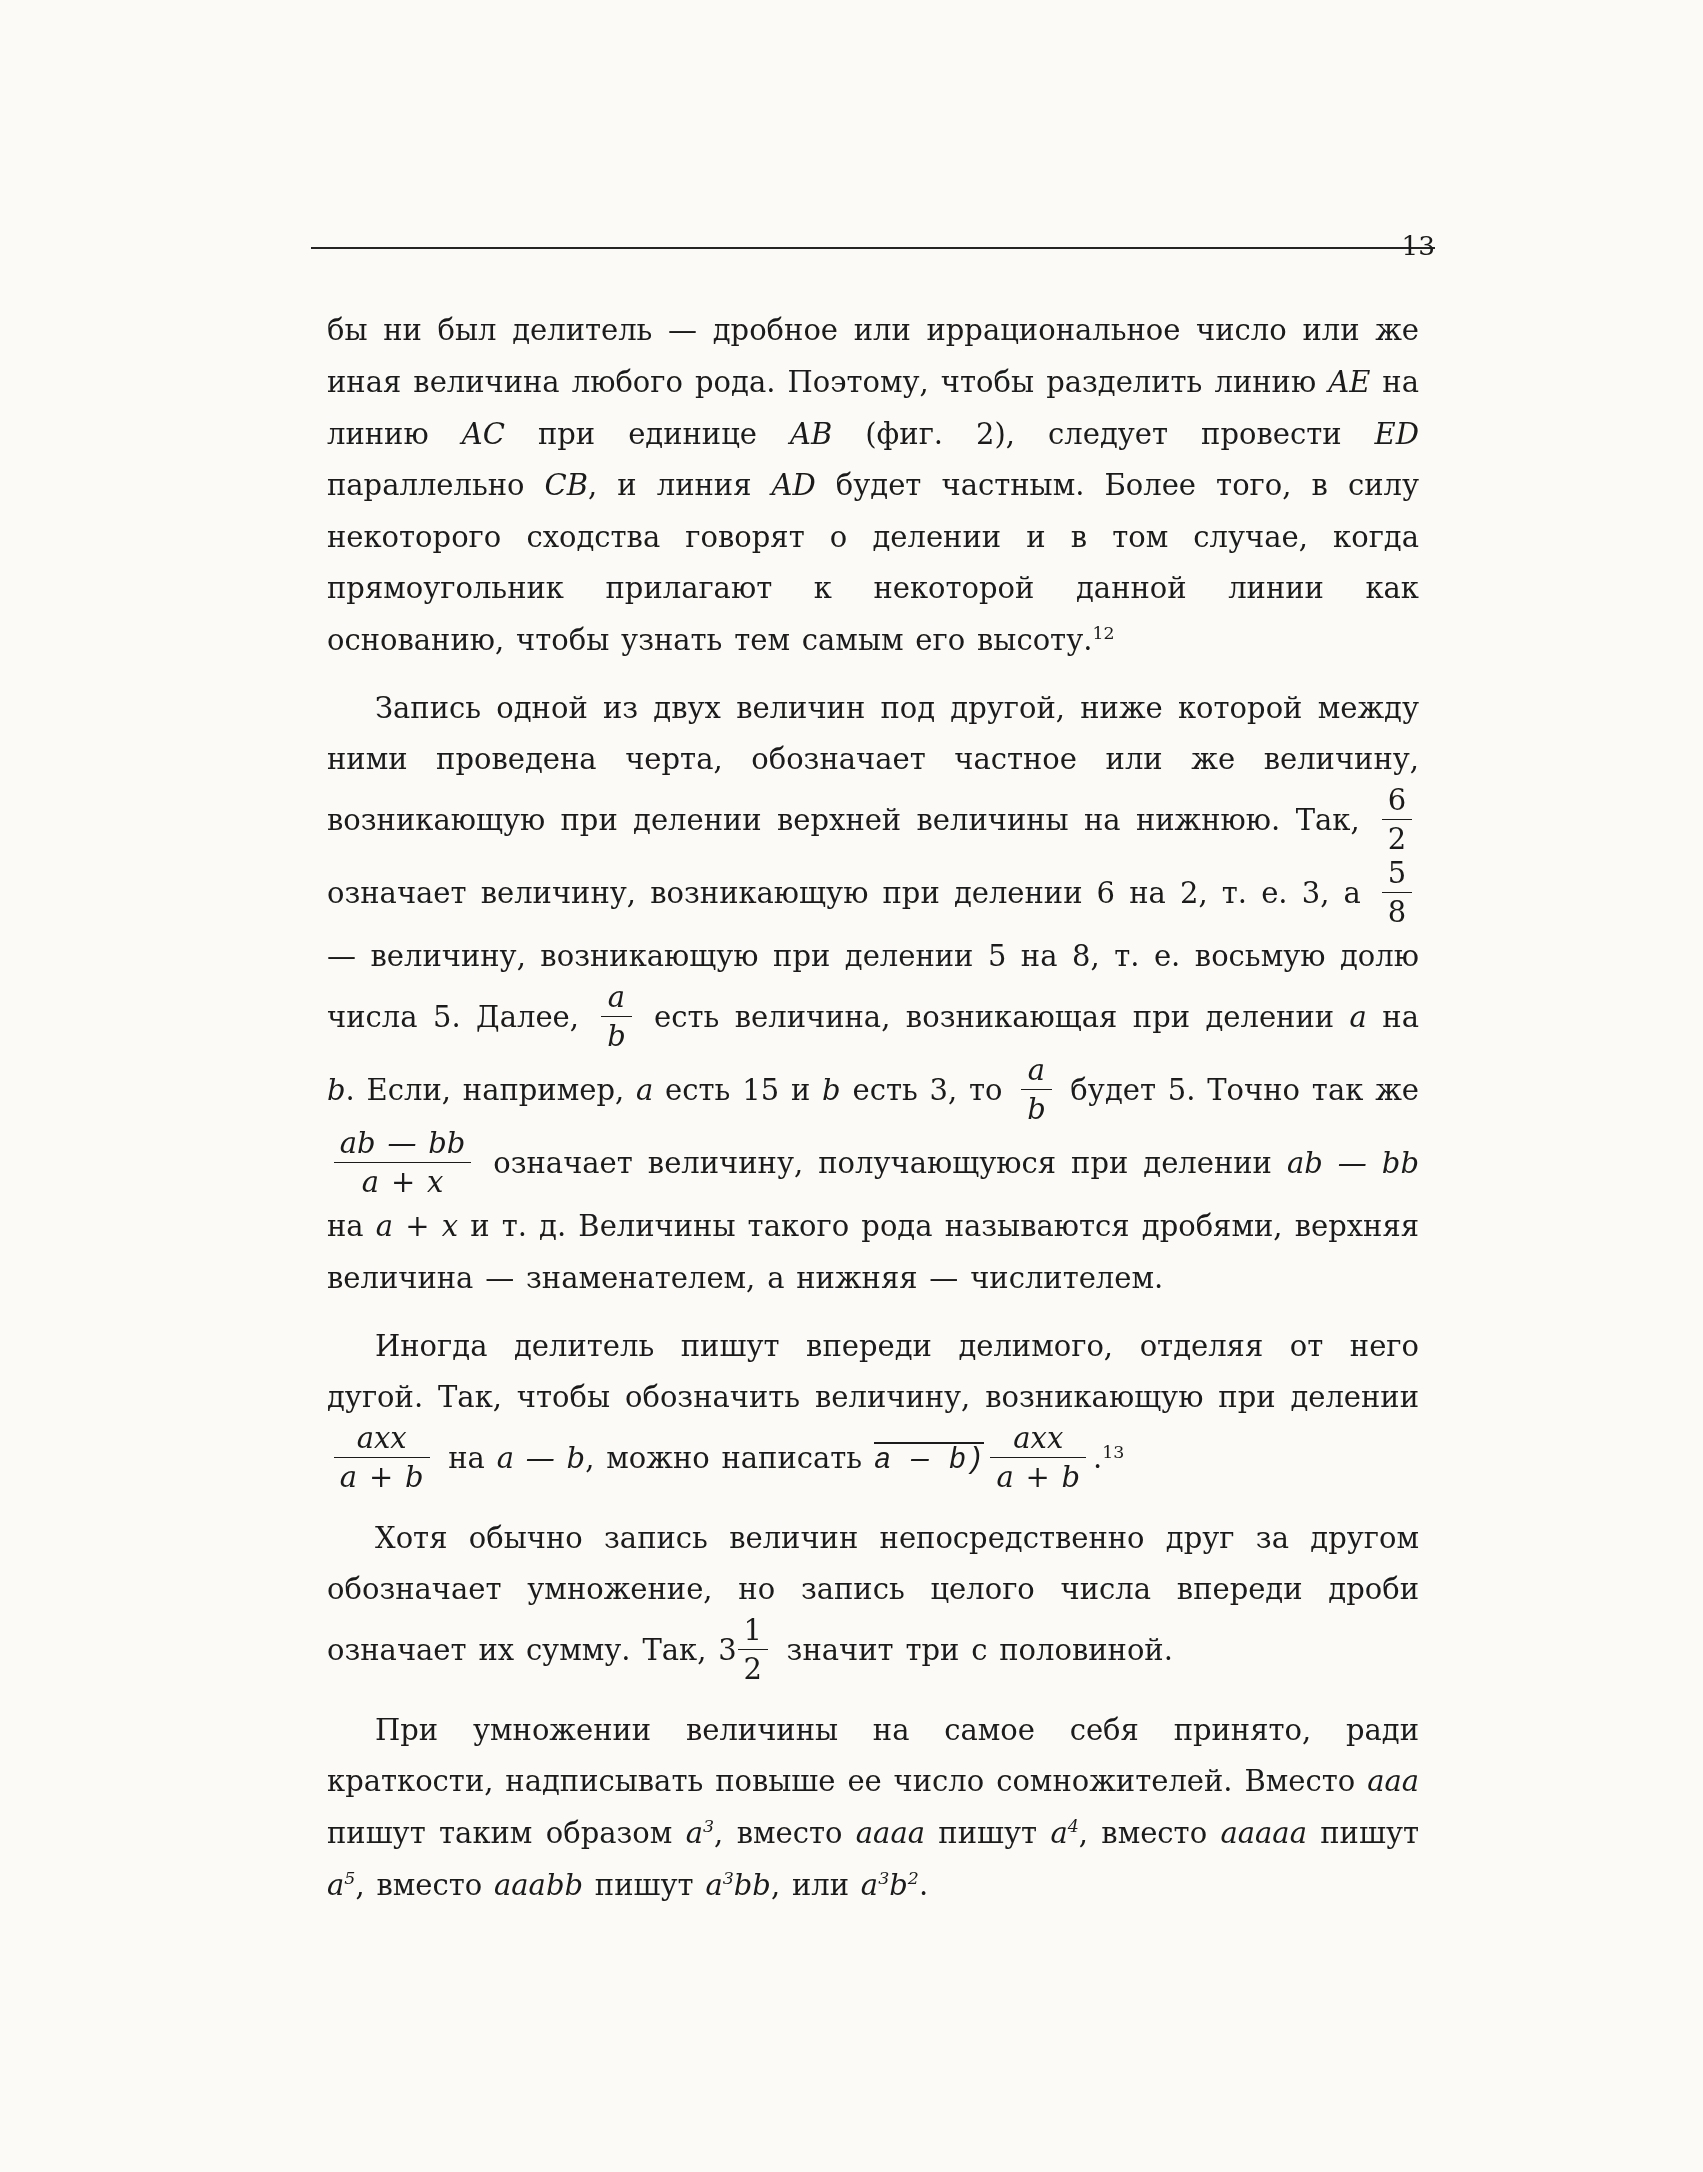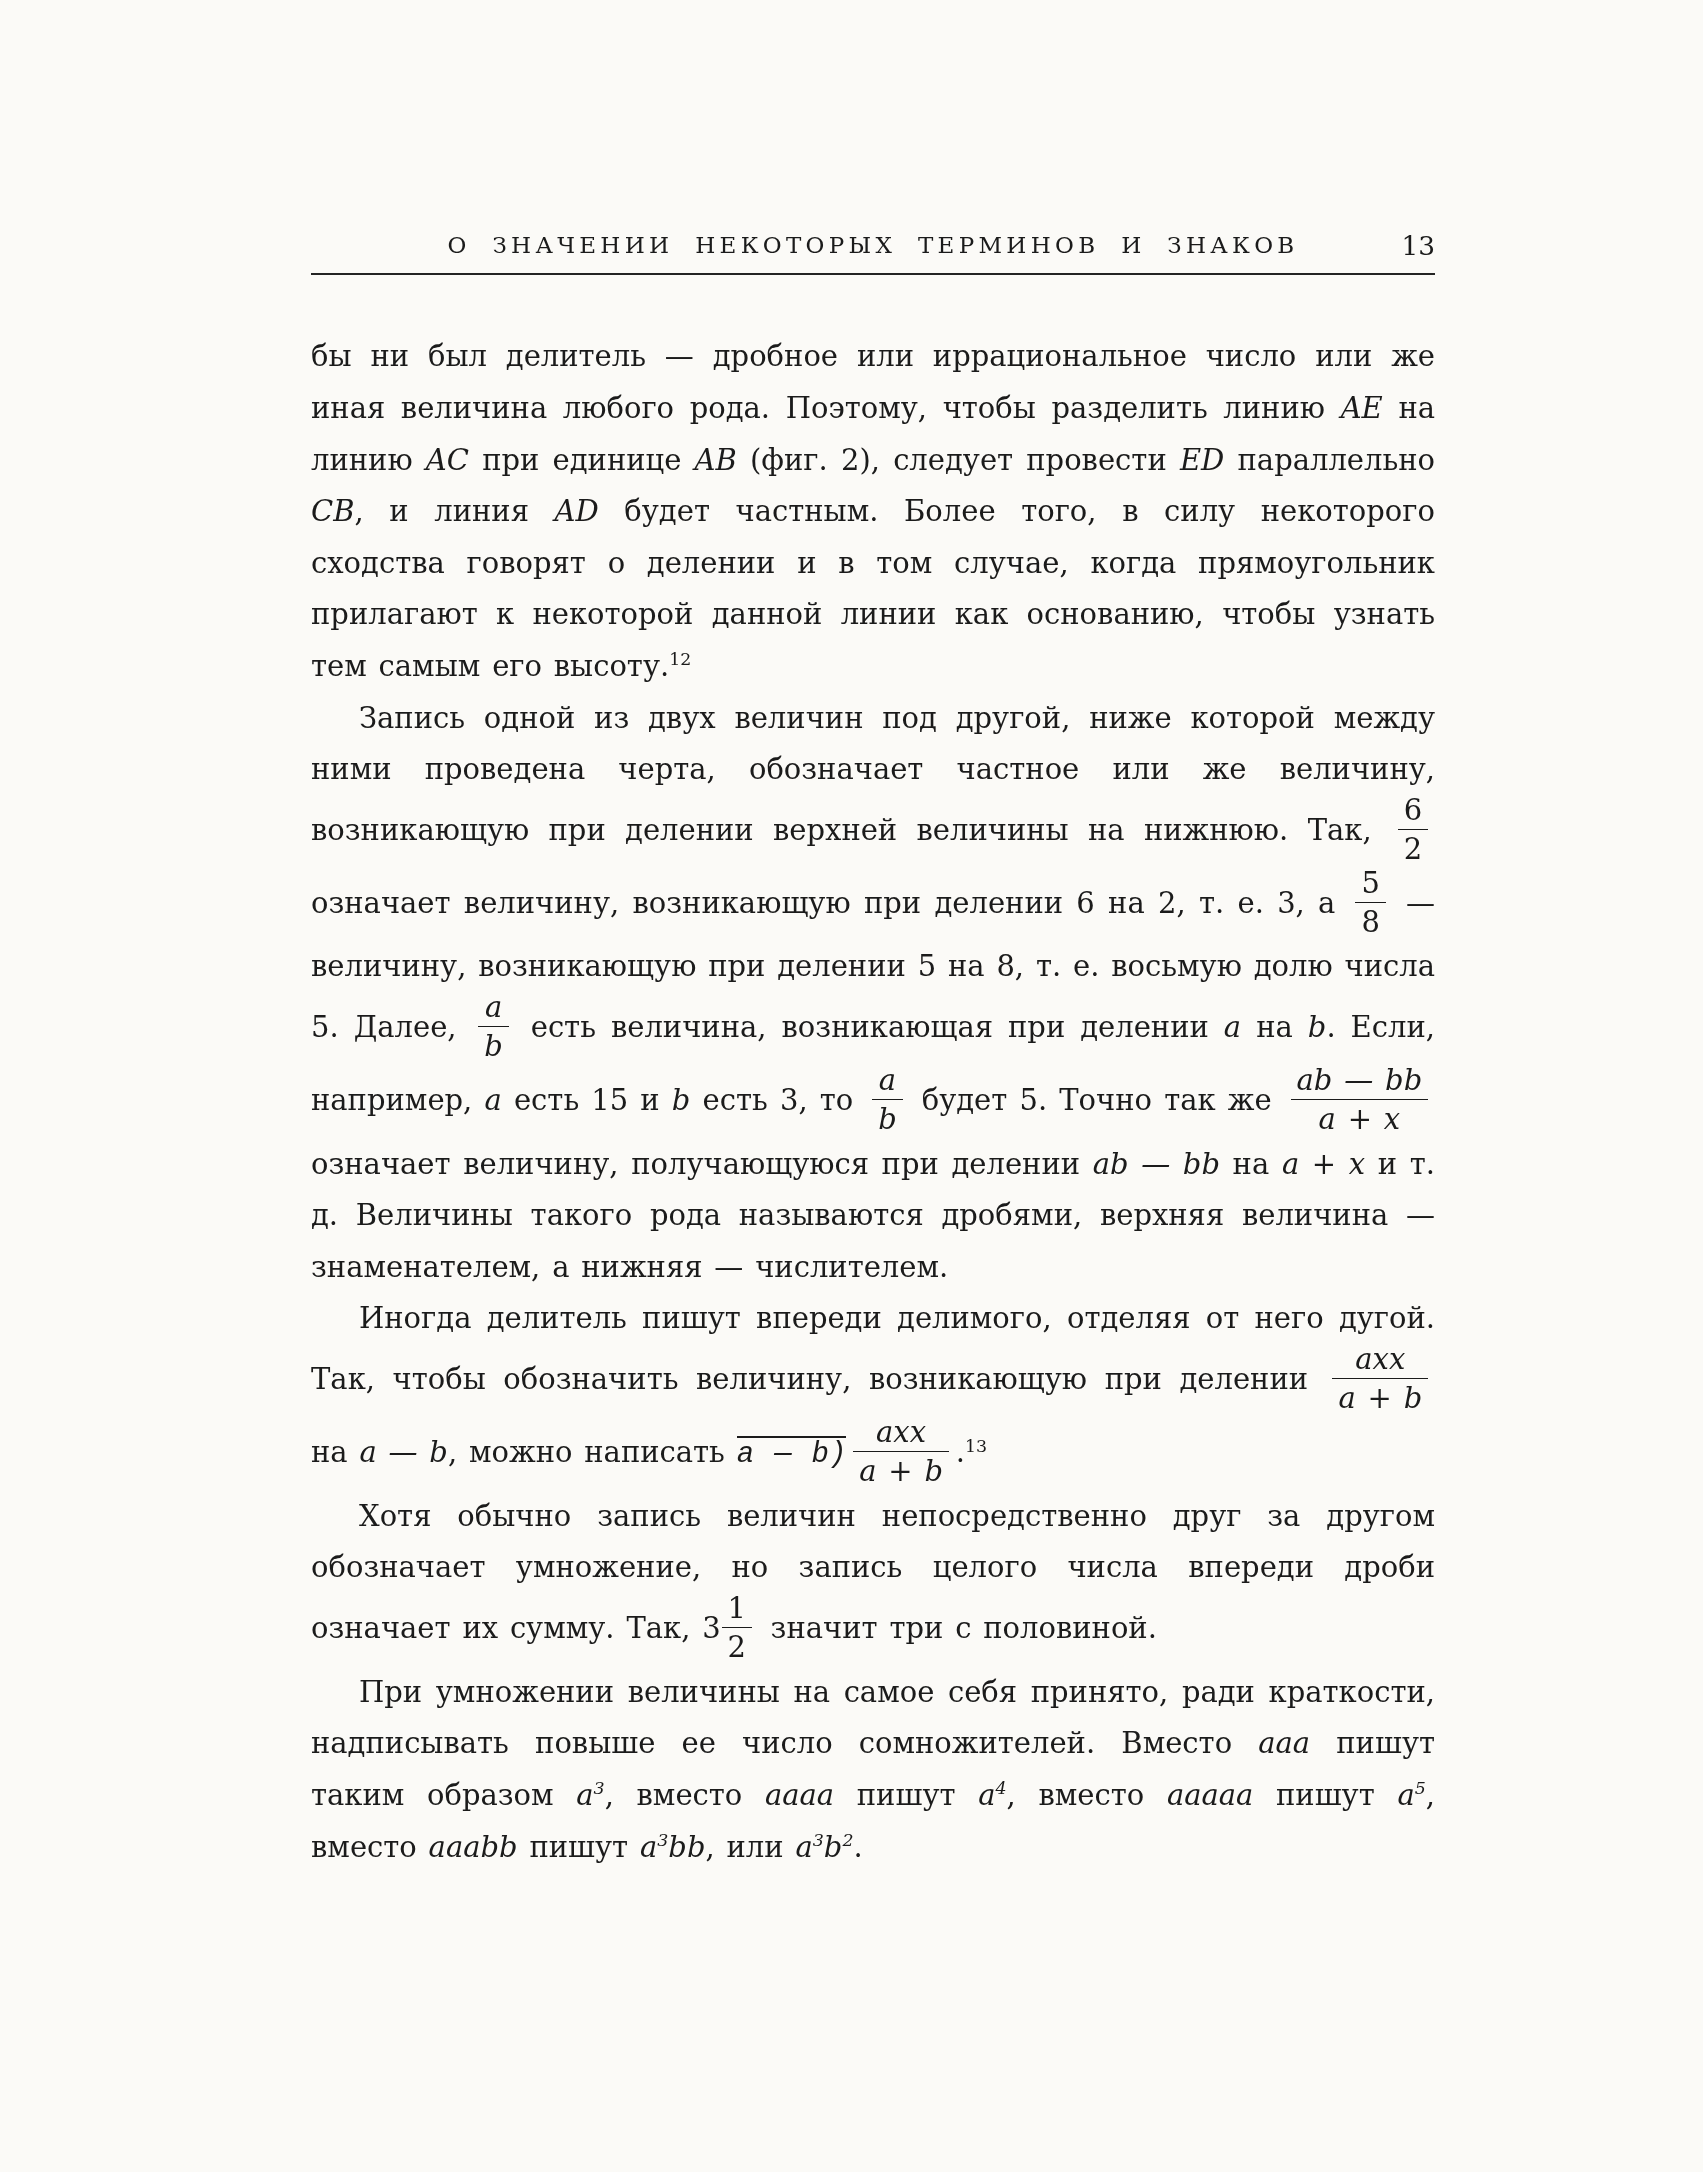--- a/index.html
+++ b/index.html
@@ -38,21 +38,21 @@
     border-bottom: 2.6px solid #242424;
     margin-top: 15.3px;
   }
   .doc-body {
     margin-top: 56px;
     font-size: 29px;
     line-height: 1.78;
     text-align: justify;
     word-spacing: 2.6px;
   }
-  .doc-body p { margin: 0; }
+  .doc-body p { margin: 16px; }
   .doc-body p.indent { text-indent: 48px; }
   .it { font-style: italic; }
   sup {
     font-size: 0.6em;
     line-height: 0;
     vertical-align: super;
     letter-spacing: 0;
   }
   .frac {
     display: inline-block;
@@ -82,21 +82,20 @@
     line-height: 1.1;
     text-indent: 0;
     font-family: Liberation Mono, monospace;
   }
 </style>
 </head>
 <body>
 
 <div class="page">
   <div class="header">
-    <span>О ЗНАЧЕНИИ НЕКОТОРЫХ ТЕРМИНОВ И ЗНАКОВ</span>
     <span class="page-num">13</span>
   </div>
   <div class="rule"></div>
   <div class="doc-body">
       <p>бы ни был делитель — дробное или иррациональное число или же иная величина любого рода. Поэтому, чтобы разделить линию <span class="it">AE</span> на линию <span class="it">AC</span> при единице <span class="it">AB</span> (фиг. 2), следует провести <span class="it">ED</span> параллельно <span class="it">CB</span>, и линия <span class="it">AD</span> будет частным. Более того, в силу некоторого сходства говорят о делении и в том случае, когда прямоугольник прилагают к некоторой данной линии как основанию, чтобы узнать тем самым его высоту.<sup>12</sup></p>
       <p class="indent">Запись одной из двух величин под другой, ниже которой между ними проведена черта, обозначает частное или же величину, возникающую при делении верхней величины на нижнюю. Так, <span class="frac"><span class="num">6</span><span class="den">2</span></span> означает величину, возникающую при делении 6 на 2, т. е. 3, а <span class="frac"><span class="num">5</span><span class="den">8</span></span> — величину, возникающую при делении 5 на 8, т. е. восьмую долю числа 5. Далее, <span class="frac it"><span class="num">a</span><span class="den">b</span></span> есть величина, возникающая при делении <span class="it">a</span> на <span class="it">b</span>. Если, например, <span class="it">a</span> есть 15 и <span class="it">b</span> есть 3, то <span class="frac it"><span class="num">a</span><span class="den">b</span></span> будет 5. Точно так же <span class="frac it"><span class="num">ab — bb</span><span class="den">a + x</span></span> означает величину, получающуюся при делении <span class="it">ab — bb</span> на <span class="it">a + x</span> и т. д. Величины такого рода называются дробями, верхняя величина — знаменателем, а нижняя — числителем.</p>
       <p class="indent">Иногда делитель пишут впереди делимого, отделяя от него дугой. Так, чтобы обозначить величину, возникающую при делении <span class="frac it"><span class="num">axx</span><span class="den">a + b</span></span> на <span class="it">a — b</span>, можно написать <span class="over it">a — b)</span><span class="frac it"><span class="num">axx</span><span class="den">a + b</span></span>.<sup>13</sup></p>
       <p class="indent">Хотя обычно запись величин непосредственно друг за другом обозначает умножение, но запись целого числа впереди дроби означает их сумму. Так, <span class="whole">3</span><span class="frac tight"><span class="num">1</span><span class="den">2</span></span> значит три с половиной.</p>
       <p class="indent">При умножении величины на самое себя принято, ради краткости, надписывать повыше ее число сомножителей. Вместо <span class="it">aaa</span> пишут таким образом <span class="it">a<sup>3</sup></span>, вместо <span class="it">aaaa</span> пишут <span class="it">a<sup>4</sup></span>, вместо <span class="it">aaaaa</span> пишут <span class="it">a<sup>5</sup></span>, вместо <span class="it">aaabb</span> пишут <span class="it">a<sup>3</sup></span><span class="it">bb</span>, или <span class="it">a<sup>3</sup></span><span class="it">b<sup>2</sup></span>.</p>
     </div>

